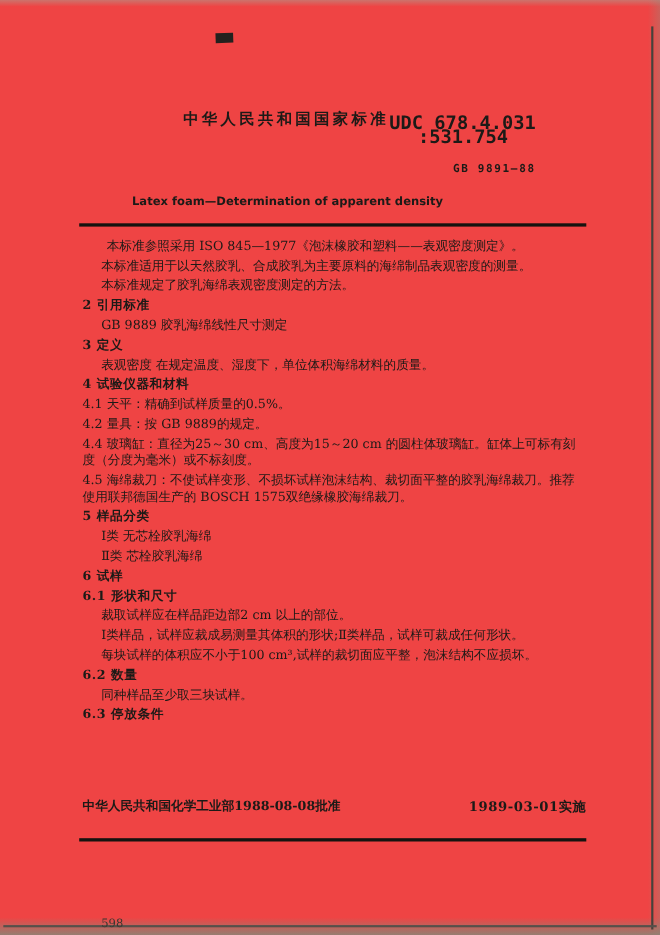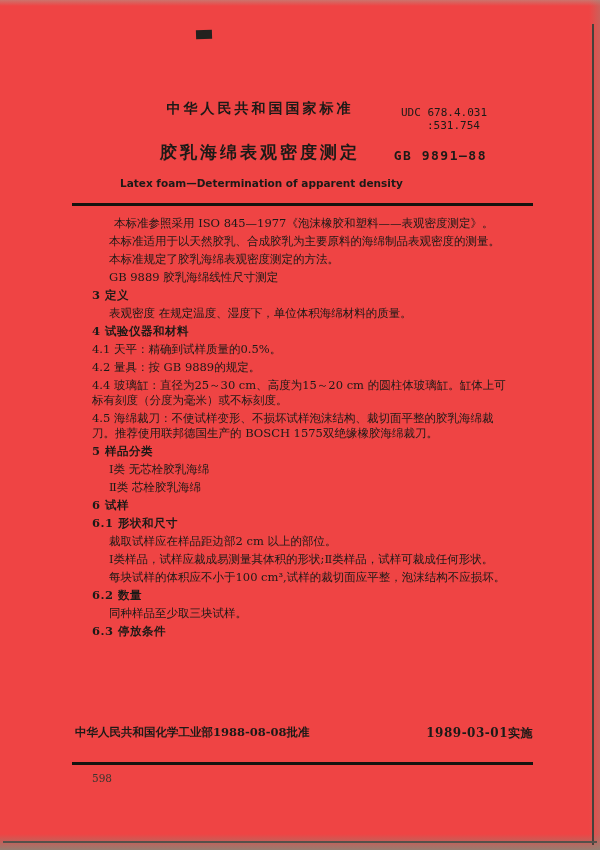--- a/index.html
+++ b/index.html
@@ -21,73 +21,73 @@
   .edge-top{position:absolute;top:0;left:0;width:100%;height:6px;
     background:linear-gradient(to bottom, rgba(170,162,148,0.5), rgba(170,162,148,0));}
   .scan-line-v{position:absolute;top:24px;bottom:5px;right:21px;width:2px;background:#46423b;}
   .scan-line-h{position:absolute;bottom:7px;left:3px;right:18px;height:2px;background:#55504a;}
   .stamp{position:absolute;left:196px;top:30px;width:16px;height:9px;background:#23211e;transform:rotate(-2deg);}
 
   
   .org{position:absolute;left:110px;top:100px;width:300px;text-align:center;
     font-weight:bold;font-size:14px;letter-spacing:3px;}
   .udc{position:absolute;right:128px;top:106px;font-family:"DejaVu Sans Mono","Liberation Mono",monospace;
-    font-weight:normal;font-size:11px;line-height:13px;text-align:left;}
+    font-weight:bold;font-size:17px;line-height:13px;text-align:left;}
   .udc .l2{padding-left:26px;}
   .doc-title{position:absolute;left:105px;top:141px;width:310px;text-align:center;
     font-weight:bold;font-size:17px;letter-spacing:3px;}
-  .stdno{position:absolute;right:128px;top:148px;font-weight:bold;font-size:13px;letter-spacing:1.5px;
+  .stdno{position:absolute;right:128px;top:148px;font-weight:bold;font-size:10px;letter-spacing:1.5px;
     font-family:"DejaVu Sans Mono","Liberation Mono",monospace;}
   .en-title{position:absolute;left:120px;top:177px;font-weight:bold;font-size:10.5px;
     font-family:"DejaVu Sans","Liberation Sans",sans-serif;}
   .header-rule{position:absolute;left:72px;top:203px;width:461px;height:3px;background:#15130f;}
 
   
   .content{position:absolute;left:75px;top:216px;width:458px;
     font-size:11.5px;line-height:15px;}
-  .content p{margin:0 17px 3px;}
+  .content p{margin:0 0 3px;}
   .h{font-weight:bold;margin:6px 0 4px;letter-spacing:0.5px;}
   .ind{padding-left:17px;}
   .intro{padding-left:22px;margin-bottom:6px;}
 
   
   .footer-rule{position:absolute;left:72px;top:762px;width:461px;height:2.5px;background:#15130f;}
   .footer-row{position:absolute;left:75px;top:725px;width:458px;display:flex;
     justify-content:space-between;font-weight:bold;font-size:11.5px;}
   .footer-row .impl{font-size:12px;letter-spacing:0.5px;}
-  .pageno{position:absolute;left:92px;top:772px;font-size:10.5px;color:#3a362f;}
+  .pageno{position:absolute;left:92px;top:834px;font-size:10.5px;color:#3a362f;}
 </style>
 </head>
 <body>
 
 <div class="page">
 
   <div class="edge-top"></div>
   <div class="edge-right"></div>
   <div class="edge-bottom"></div>
   <div class="scan-line-v"></div>
   <div class="scan-line-h"></div>
   <div class="stamp"></div>
 
   <div class="org">中华人民共和国国家标准</div>
   <div class="udc">
     <div>UDC 678.4.031</div>
     <div class="l2">:531.754</div>
   </div>
-  <div class="doc-title">胶乳海绵表观密度测定</div>
   <div class="stdno">GB 9891—88</div>
   <div class="en-title">Latex foam—Determination of apparent density</div>
   <div class="header-rule"></div>
 
   <div class="content">
     <p class="intro">本标准参照采用 ISO 845—1977《泡沫橡胶和塑料——表观密度测定》。</p>
 
     <p class="ind">本标准适用于以天然胶乳、合成胶乳为主要原料的海绵制品表观密度的测量。</p>
     <p class="ind">本标准规定了胶乳海绵表观密度测定的方法。</p>
 
+    <p class="h">2 引用标准</p>
     <p class="ind">GB 9889 胶乳海绵线性尺寸测定</p>
 
     <p class="h">3 定义</p>
     <p class="ind">表观密度 在规定温度、湿度下，单位体积海绵材料的质量。</p>
 
     <p class="h">4 试验仪器和材料</p>
     <p>4.1 天平：精确到试样质量的0.5%。</p>
     <p>4.2 量具：按 GB 9889的规定。</p>
     <p>4.4 玻璃缸：直径为25～30 cm、高度为15～20 cm 的圆柱体玻璃缸。缸体上可标有刻度（分度为毫米）或不标刻度。</p>
     <p>4.5 海绵裁刀：不使试样变形、不损坏试样泡沫结构、裁切面平整的胶乳海绵裁刀。推荐使用联邦德国生产的 BOSCH 1575双绝缘橡胶海绵裁刀。</p>

